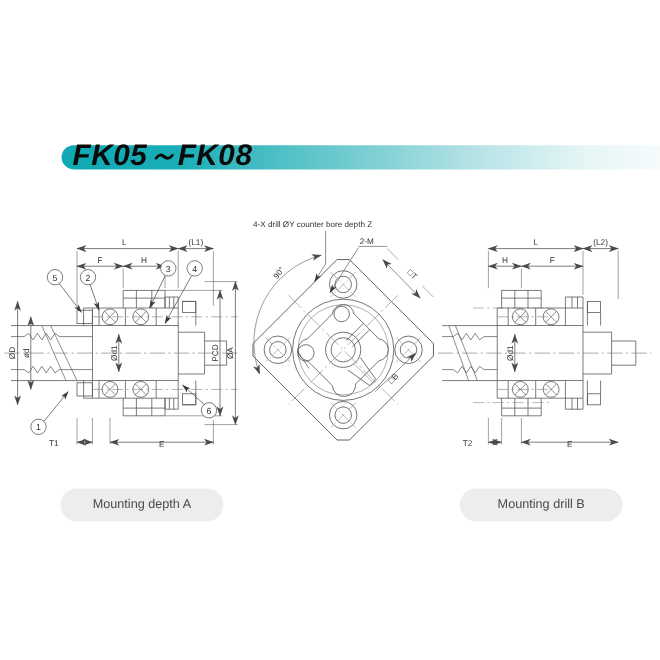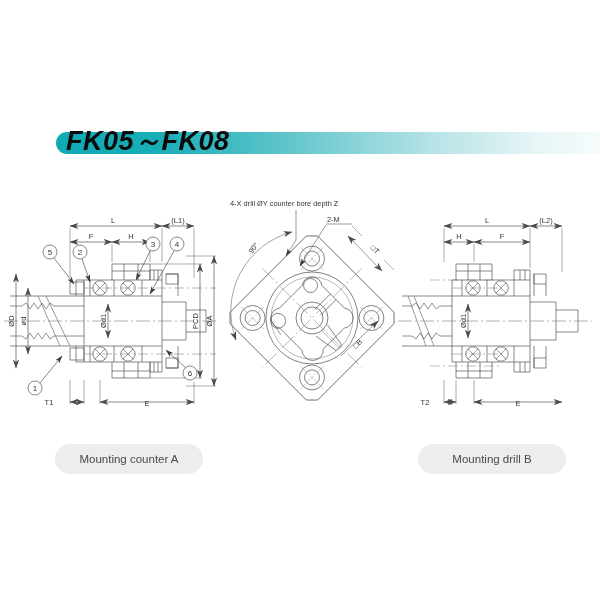--- a/index.html
+++ b/index.html
@@ -382,14 +382,14 @@
     <g>
       <line x1="468" y1="134" x2="468" y2="168" marker-start="url(#ahr)" marker-end="url(#ah)"></line>
       <text x="466" y="151" fill="#333" stroke="none" text-anchor="middle" transform="rotate(-90 466 151)">Ød1</text>
     </g>
   </g>
 
   </g>
 </svg>
 </div>
 
-<div class="pill" id="pill-a">Mounting counter A</div>
+<div class="pill" id="pill-a">Mounting depth A</div>
 <div class="pill" id="pill-b">Mounting drill B</div>
 
 </body></html>

